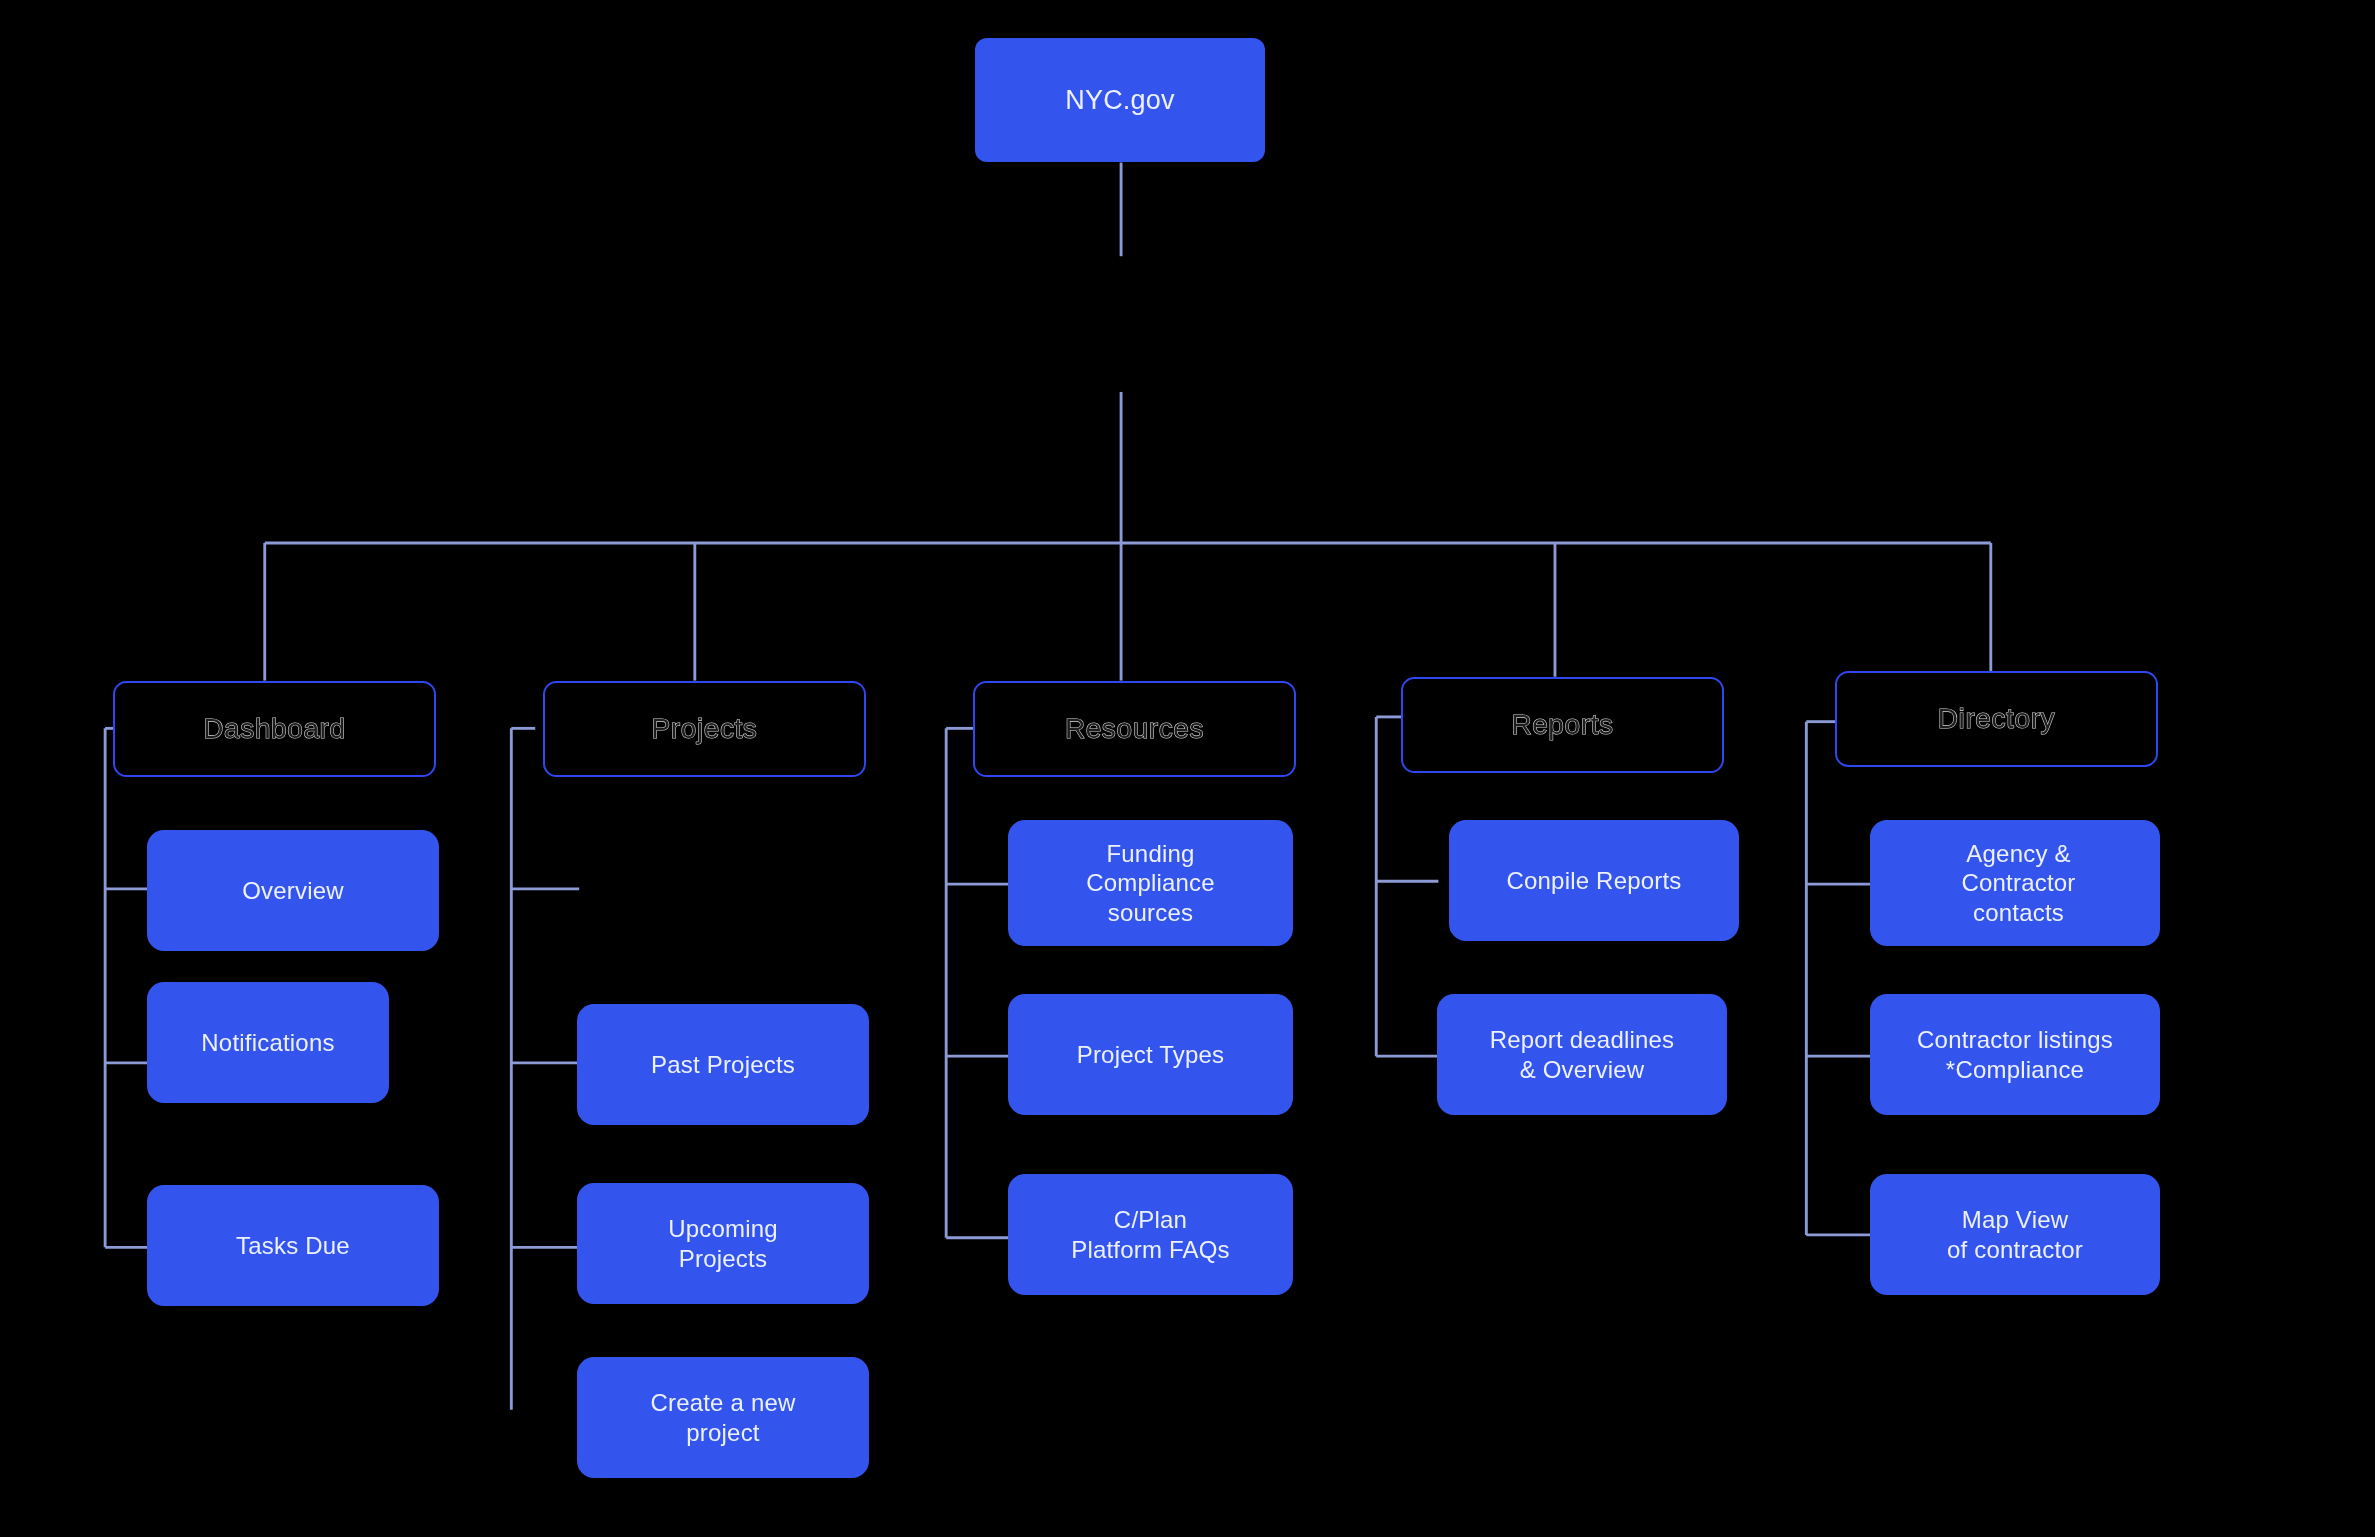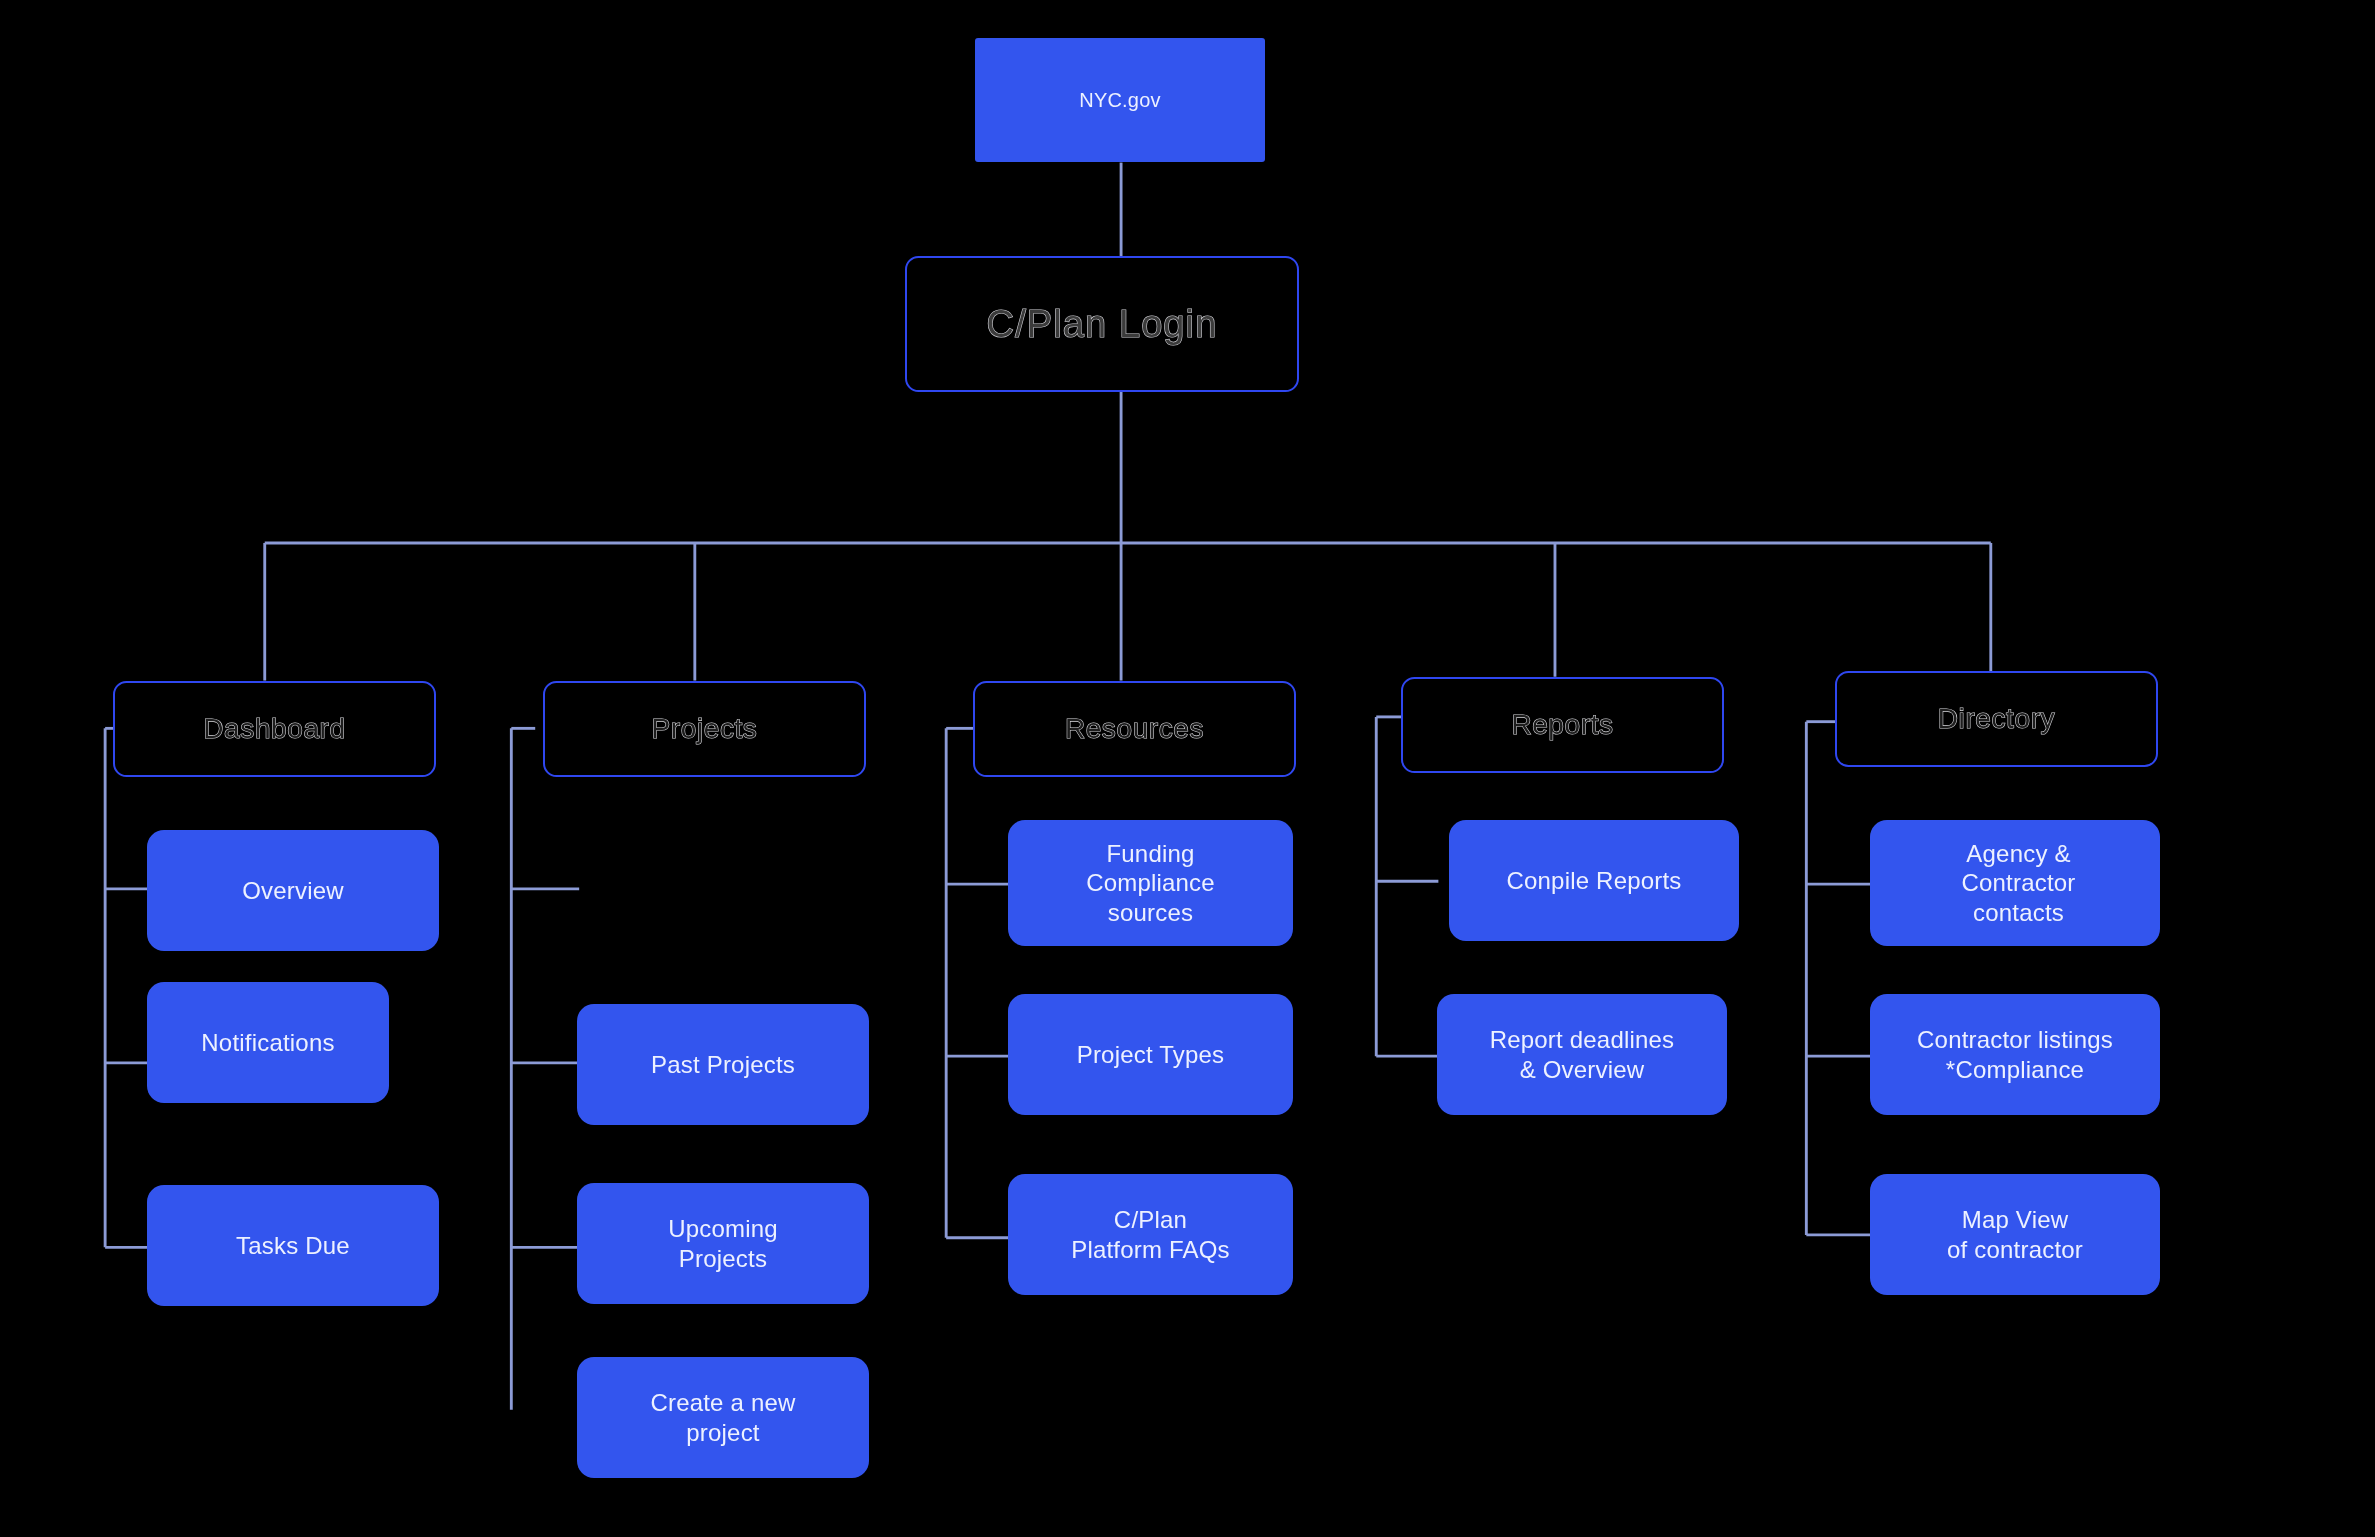--- a/index.html
+++ b/index.html
@@ -34,22 +34,22 @@
   
   .node.solid {
     background: #3355EE;
     border-radius: 17px;
     color: #EDF1FF;
     font-size: 24px;
     font-weight: 400;
     letter-spacing: 0.2px;
   }
   .node.solid.root {
-    font-size: 20px;
-    border-radius: 3px;
+    font-size: 27px;
+    border-radius: 12px;
   }
   
   .node.outline {
     background: #000000;
     border: 2.9px solid #2F47F0;
     border-radius: 13.4px;
     font-size: 28px;
     font-weight: 500;
     letter-spacing: 0.6px;
     color: #1d1d1d;
@@ -109,21 +109,20 @@
       <path d="M1890 755 L1890 1292"></path>
       <path d="M1890 755 L1922 755"></path>
       <path d="M1890 925 L1958 925"></path>
       <path d="M1890 1105 L1958 1105"></path>
       <path d="M1890 1292 L1958 1292"></path>
     </g>
   </svg>
 
   <div class="node solid root" style="left:975px; top:38px; width:290px; height:124px;">NYC.gov</div>
 
-  <div class="node outline login" style="left:905px; top:256px; width:394px; height:136px;">C/Plan Login</div>
 
   <div class="node outline" style="left:113px; top:681px; width:323px; height:96px;">Dashboard</div>
   <div class="node solid" style="left:147px; top:830px; width:292px; height:121px;">Overview</div>
   <div class="node solid" style="left:147px; top:982px; width:242px; height:121px;">Notifications</div>
   <div class="node solid" style="left:147px; top:1185px; width:292px; height:121px;">Tasks Due</div>
 
   <div class="node outline" style="left:543px; top:681px; width:323px; height:96px;">Projects</div>
   <div class="node solid" style="left:577px; top:1004px; width:292px; height:121px;">Past Projects</div>
   <div class="node solid" style="left:577px; top:1183px; width:292px; height:121px;">Upcoming
 Projects</div>

